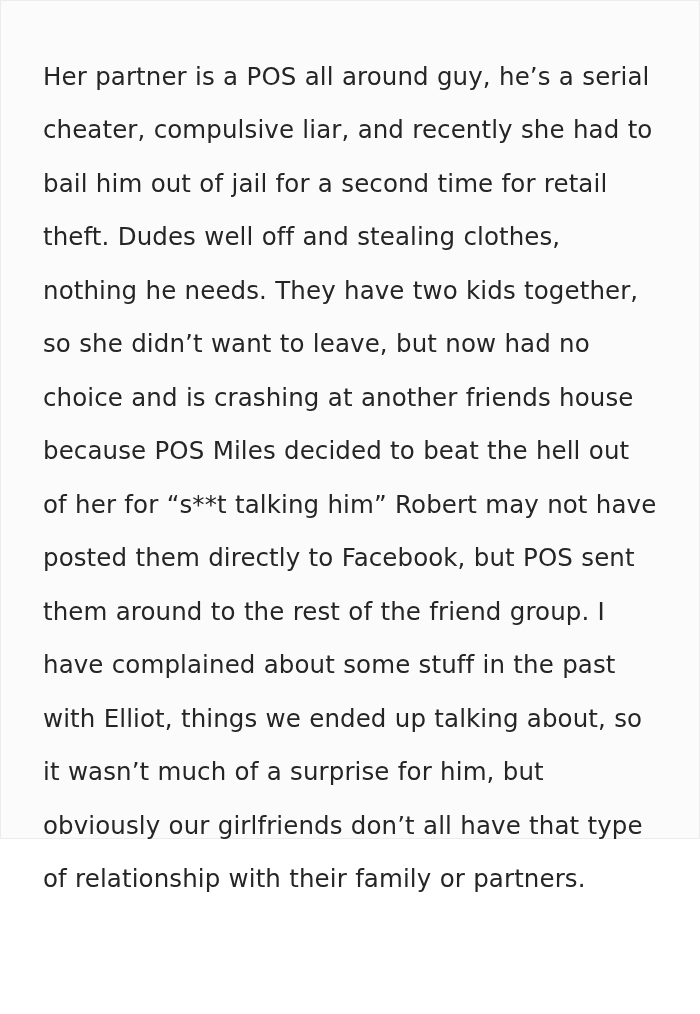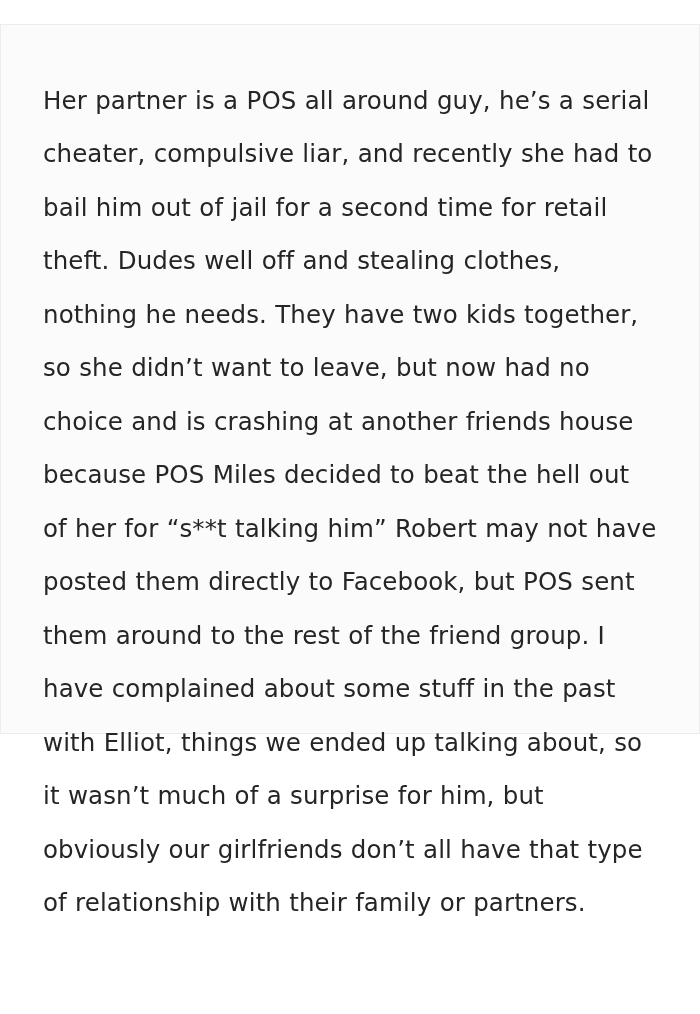--- a/index.html
+++ b/index.html
@@ -8,28 +8,27 @@
   }
   body {
     width: 700px;
     height: 1014px;
     background: #ffffff;
     font-family: "DejaVu Sans", sans-serif;
     overflow: hidden;
   }
   .page {
     width: 700px;
-    height: 710px;
+    height: 839px;
     box-sizing: border-box;
     background: #fbfbfb;
     border: 1px solid #ececec;
     display: flex;
     align-items: flex-start;
     justify-content: center;
-    margin-top: 24px;
   }
   .text-block {
     box-sizing: border-box;
     width: 700px;
     padding: 24px 42px 20px 42px;
     color: #252525;
     font-size: 24.5px;
     line-height: 53.5px;
     letter-spacing: 0.1px;
     word-spacing: 0.4px;

